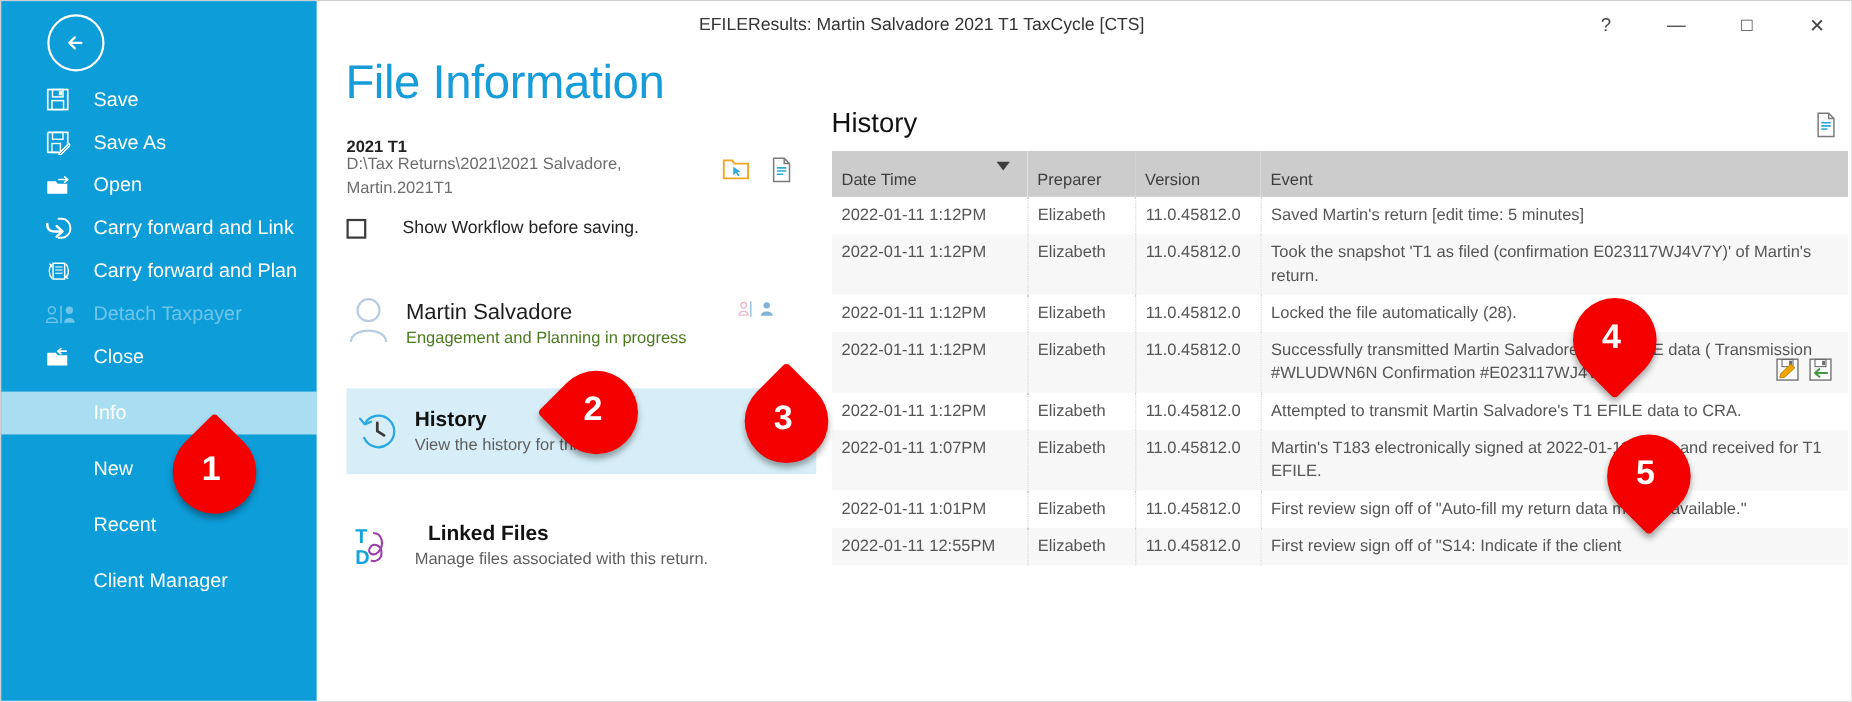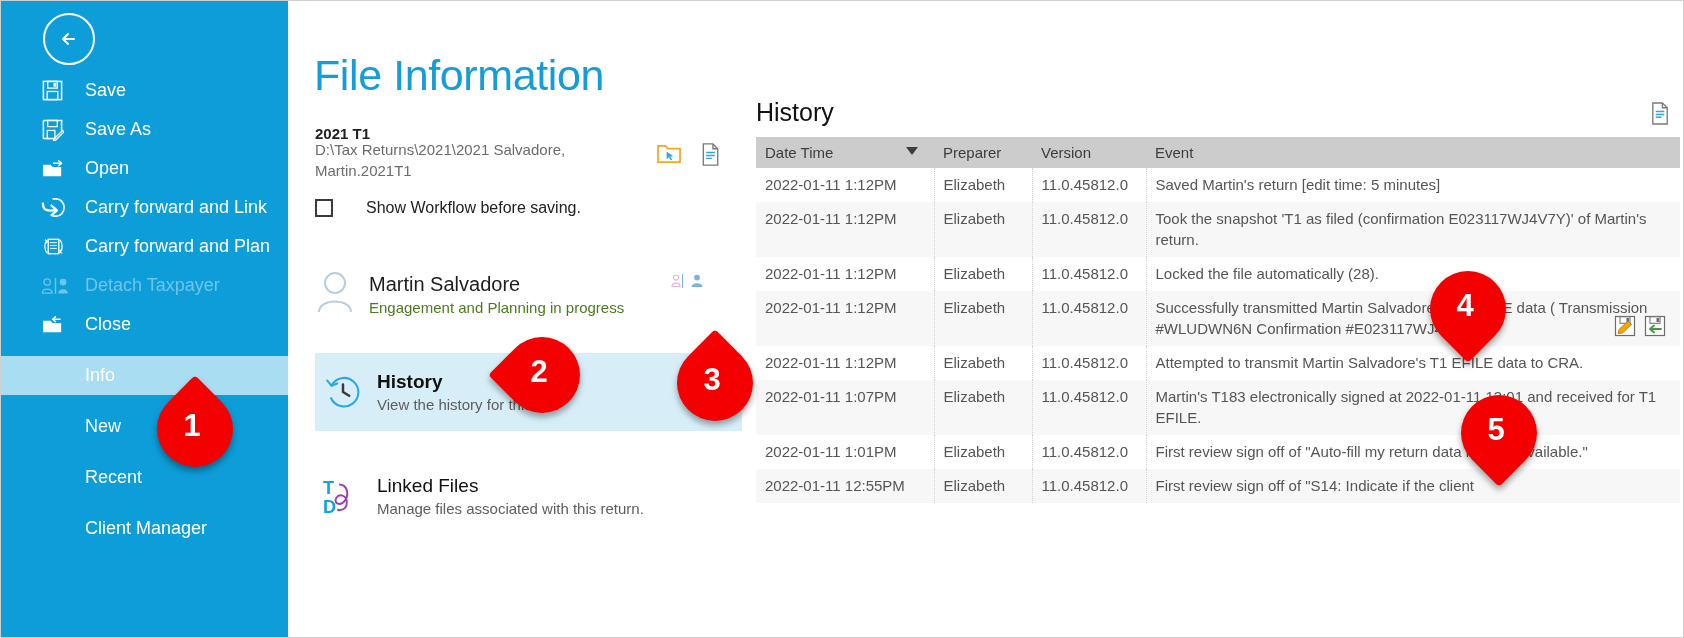--- a/index.html
+++ b/index.html
@@ -142,21 +142,21 @@
     display: flex; align-items: center;
     cursor: pointer;
   }
   .card.selected { background: #d7eef8; }
   .card-ico {
     width: 56px; flex: none;
     display: flex; align-items: center; justify-content: center;
   }
   .card-txt { padding-left: 6px; }
   .card-title { font-size: 19px; color: #111; font-weight: bold; line-height: 25px; }
-  .card-title.normal { font-weight: normal; }
+  .card-title.normal { font-weight: bold; margin-left: 12px; }
   .card-sub { font-size: 15px; color: #5e5e5e; line-height: 22px; }
 
   
   .histpanel {
     position: absolute; left: 750px; top: 44px;
     width: 933px; height: 594px;
     background: #ffffff;
   }
   .hist-title {
     position: absolute; left: 5px; top: 53px;
@@ -174,21 +174,21 @@
     border-collapse: collapse;
     width: 924px;
     table-layout: fixed;
     font-size: 15px;
   }
   table.hist thead th {
     background: #cccccc;
     color: #3d3d3d;
     font-weight: normal;
     text-align: left;
-    padding: 6px 9px 7px 9px;
+    padding: 18px 9px 7px 9px;
     height: 31px;
     font-size: 15px;
   }
   table.hist thead th.c-date { width: 178px; position: relative; }
   table.hist thead th.c-prep { width: 98px; }
   table.hist thead th.c-ver  { width: 114px; }
   table.hist thead th.c-evt  { width: 534px; }
   .sort-caret {
     position: absolute; right: 16px; top: 10px;
     width: 0; height: 0;
@@ -344,20 +344,37 @@
         <span class="nav-label">Recent</span>
       </div>
 
       <div class="nav-item no-icon gap-top">
         <span class="nav-label">Client Manager</span>
       </div>
 
     </div>
   </div>
 
+  <div class="titlebar">
+    <div class="title-text">EFILEResults: Martin Salvadore 2021 T1 TaxCycle [CTS]</div>
+    <div class="win-btns">
+      <div class="win-btn">
+        <span>?</span>
+      </div>
+      <div class="win-btn">
+        <span>—</span>
+      </div>
+      <div class="win-btn">
+        <span>□</span>
+      </div>
+      <div class="win-btn close">
+        <span>✕</span>
+      </div>
+    </div>
+  </div>
 
   <div class="midcol">
 
     <div class="page-title">File Information</div>
     <div class="form-year">2021 T1</div>
     <div class="file-path">D:\Tax Returns\2021\2021 Salvadore, Martin.2021T1</div>
 
     <div class="path-icons">
       <span>
         <svg width="27" height="23" viewBox="0 0 28 24">

